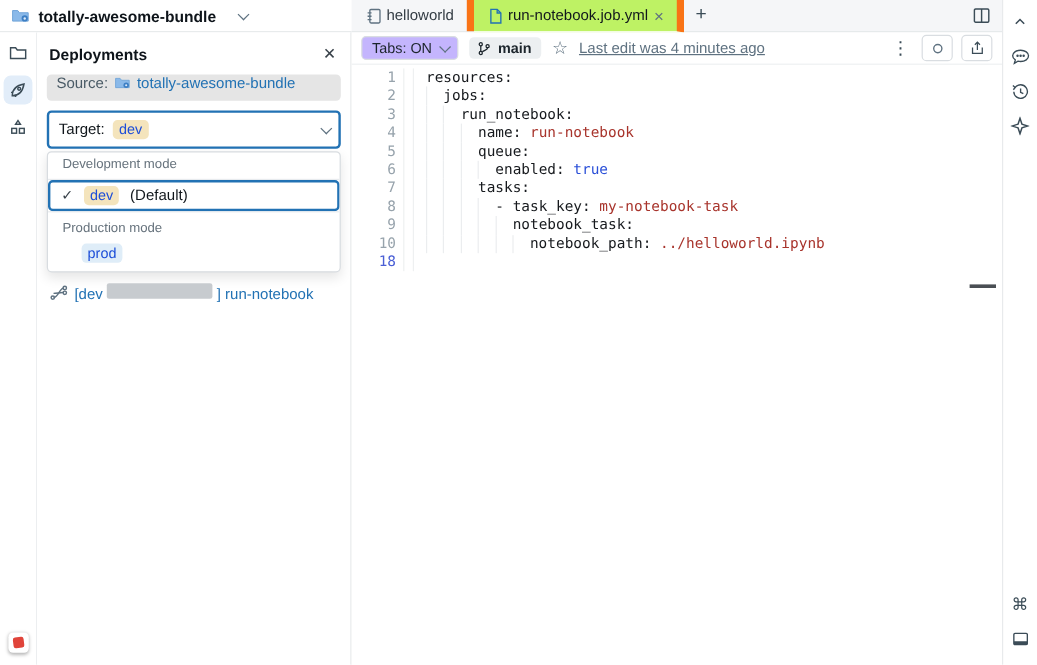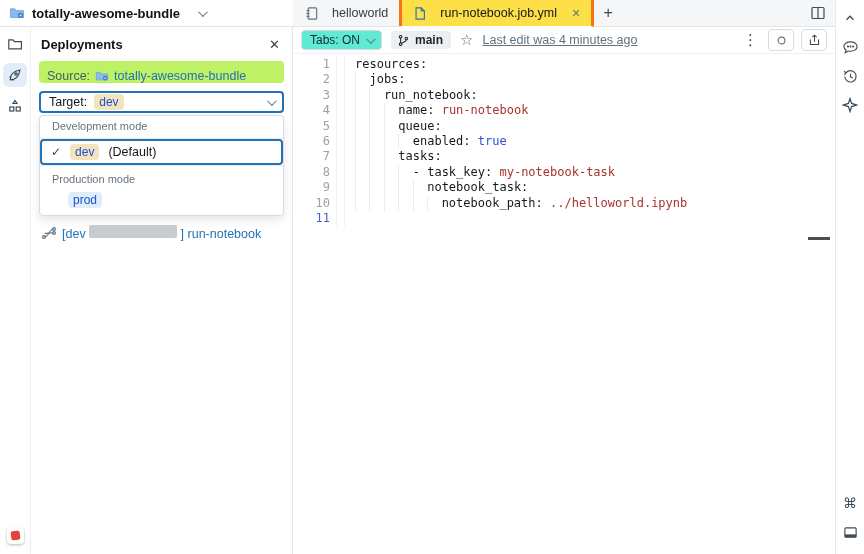--- a/index.html
+++ b/index.html
@@ -11,23 +11,23 @@
   .topbar { position:absolute; left:0; top:0; width:293px; height:27px;
     border-bottom:1px solid #e3e6e8; display:flex; align-items:center; padding-left:9px; background:#fff; }
   .topbar .title { font-size:13px; font-weight:bold; color:#0e141a; margin-left:7px; }
   .chev { width:7px; height:7px; border-right:1.4px solid #5f7281; border-bottom:1.4px solid #5f7281;
     transform:rotate(45deg) translateY(-2px); display:inline-block; }
   .topbar .chev { margin-left:18px; }
 
   
   .tabbar { position:absolute; left:293px; top:0; width:542px; height:27px; background:#f5f6f8;
     border-bottom:1px solid #e3e6e8; display:flex; align-items:stretch; }
-  .tab { display:flex; align-items:center; gap:13px; padding:0 11px; font-size:12.5px; color:#333c44;
-    border-right:3px solid #f97316; cursor:default; }
-  .tab.active { background:#fde047; color:#11171c; border-bottom:1px solid #fff; margin-bottom:-1px;justify-content:flex-end; }
+  .tab { display:flex; align-items:center; gap:3px; padding:0 11px; font-size:12.5px; color:#333c44;
+    border-right:6px solid #f97316; cursor:default; }
+  .tab.active { background:#bef264; color:#11171c; border-bottom:1px solid #fff; margin-bottom:-1px;justify-content:flex-end; }
   .tab .x { color:#5f7281; font-size:14px; margin-left:2px; }
   .plus-btn { width:28px; display:flex; align-items:center; justify-content:center;
     font-size:16px; color:#3b4c57; }
   .split-btn { margin-left:auto; display:flex; align-items:center; padding-right:9px; }
 
   
   .right-rail { position:absolute; right:0; top:0; width:29px; height:554px; background:#fff;
     border-left:1px solid #e8eaec; display:flex; flex-direction:column; align-items:center; padding-top:6px; }
   .rail-btn { width:24px; height:24px; display:flex; align-items:center; justify-content:center; margin-bottom:5px; }
   .right-rail .spacer { flex:1; }
@@ -42,24 +42,24 @@
   .red-pin { position:absolute; bottom:10px; left:7px; width:17px; height:17px; background:#fff;
     border-radius:4px; box-shadow:0 1px 3px rgba(0,0,0,.28); display:flex; align-items:center; justify-content:center; }
   .red-pin i { width:9px; height:9px; background:#e0443a; border-radius:2px; transform:rotate(-7deg); display:block; }
 
   
   .panel { position:absolute; left:31px; top:27px; width:262px; height:527px; background:#fff;
     border-right:1px solid #e3e6e8; padding:0 8px; }
   .panel-header { display:flex; align-items:center; justify-content:space-between; padding:10px 2px 7px 2px;gap:36px; }
   .panel-header .t { font-size:13px; font-weight:bold; color:#0e141a; }
   .panel-close { font-size:13px; color:#39424a; padding:0 2px; }
-  .source-row { background:#bef264; border-radius:4px; height:22px; display:flex; align-items:flex-end;
+  .source-row { background:#e5e5e5; border-radius:4px; height:22px; display:flex; align-items:flex-start;
     gap:5px; padding:0 8px; font-size:12.5px; color:#4a5b66; margin:2px 0 8px; }
   .link { color:#2272b4; }
-  .target-select { border:2px solid #2272b4; border-radius:4px; height:22px; display:flex; align-items:center;
+  .target-select { border:2px solid #2272b4; border-radius:4px; height:32px; display:flex; align-items:center;
     padding:0 8px; gap:7px; font-size:12.5px; background:#fff; }
   .target-select .chev { margin-left:auto; }
   .badge { border-radius:4px; padding:1px 5px; font-size:12px; color:#1d4ed8; }
   .badge.dev { background:#f4e4bc; }
   .badge.prod { background:#dfedf8; }
   .dropdown { margin-top:2px; background:#fff; border:1px solid #d8dce0; border-radius:4px;
     box-shadow:0 4px 10px rgba(0,0,0,.10); overflow:hidden; }
   .dd-header { font-size:11px; color:#67737d; padding:4px 12px 6px; }
   .dd-header.first { border-bottom:1px solid #e8ebee; }
   .dd-header.second { border-top:1px solid #e8ebee; padding-top:7px; }
@@ -70,21 +70,21 @@
   .run-row { display:flex; align-items:flex-start; gap:5px; margin-top:9px; font-size:12.5px; color:#2272b4; padding-left:2px; }
   .redacted { width:88px; height:13px; background:#c7cbcf; border-radius:2px; display:inline-block; }
   .feedback { position:absolute; bottom:13px; left:0; right:0; display:flex; justify-content:center;
     align-items:center; gap:6px; color:#2272b4; font-size:13px; }
 
   
   .editor { position:absolute; left:293px; top:27px; width:542px; height:527px; background:#fff; }
   .ed-toolbar { height:27px; border-bottom:1px solid #eef0f2; display:flex; align-items:center;
     padding:0 8px; gap:9px; }
   .pill { border:1px solid #d9dde1; border-radius:4px; padding:2px 8px; font-size:12px; color:#1c252c;
-    display:flex; align-items:center; gap:6px; background:#5eead4; }
+    display:flex; align-items:center; gap:6px; background:#c4b5fd; }
   .branch-pill { background:#eceff1; border-radius:4px; padding:2px 8px 2px 6px; font-size:12px;
     font-weight:bold; color:#1c252c; display:flex; align-items:center; gap:5px; }
   .star { font-size:15px; color:#5f7281; }
   .last-edit { font-size:12.5px; color:#5f7281; text-decoration:underline; }
   .ed-toolbar .right { margin-left:auto; display:flex; align-items:center; gap:7px; }
   .kebab { font-size:15px; color:#3b4c57; padding:0 3px; }
   .sq-btn { width:26px; height:22px; border:1px solid #d9dde1; border-radius:4px; display:flex;
     align-items:center; justify-content:center; background:#fff; }
 
   .code-wrap { display:flex; padding-top:3px; font-family:"DejaVu Sans Mono","Liberation Mono",monospace;
@@ -309,21 +309,21 @@
           <div class="ln">1</div>
           <div class="ln">2</div>
           <div class="ln">3</div>
           <div class="ln">4</div>
           <div class="ln">5</div>
           <div class="ln">6</div>
           <div class="ln">7</div>
           <div class="ln">8</div>
           <div class="ln">9</div>
           <div class="ln">10</div>
-          <div class="ln active">11</div>
+          <div class="ln active">18</div>
         </div>
       <div class="fold-col"></div>
       <div class="code-lines"><div class="cl"><span class="tk-key">resources:</span></div><div class="cl"><span class="ig"></span><span class="tk-key">jobs:</span></div><div class="cl"><span class="ig"></span><span class="ig"></span><span class="tk-key">run_notebook:</span></div><div class="cl"><span class="ig"></span><span class="ig"></span><span class="ig"></span><span class="tk-key">name: </span><span class="tk-str">run-notebook</span></div><div class="cl"><span class="ig"></span><span class="ig"></span><span class="ig"></span><span class="tk-key">queue:</span></div><div class="cl"><span class="ig"></span><span class="ig"></span><span class="ig"></span><span class="ig"></span><span class="tk-key">enabled: </span><span class="tk-bool">true</span></div><div class="cl"><span class="ig"></span><span class="ig"></span><span class="ig"></span><span class="tk-key">tasks:</span></div><div class="cl"><span class="ig"></span><span class="ig"></span><span class="ig"></span><span class="ig"></span><span class="tk-key">- task_key: </span><span class="tk-str">my-notebook-task</span></div><div class="cl"><span class="ig"></span><span class="ig"></span><span class="ig"></span><span class="ig"></span><span class="ig"></span><span class="tk-key">notebook_task:</span></div><div class="cl"><span class="ig"></span><span class="ig"></span><span class="ig"></span><span class="ig"></span><span class="ig"></span><span class="ig"></span><span class="tk-key">notebook_path: </span><span class="tk-str">../helloworld.ipynb</span></div><div class="cl"></div></div>
       <div class="overview-dash"></div>
     </div>
   </div>
 
 </div>
 
 </body></html>

